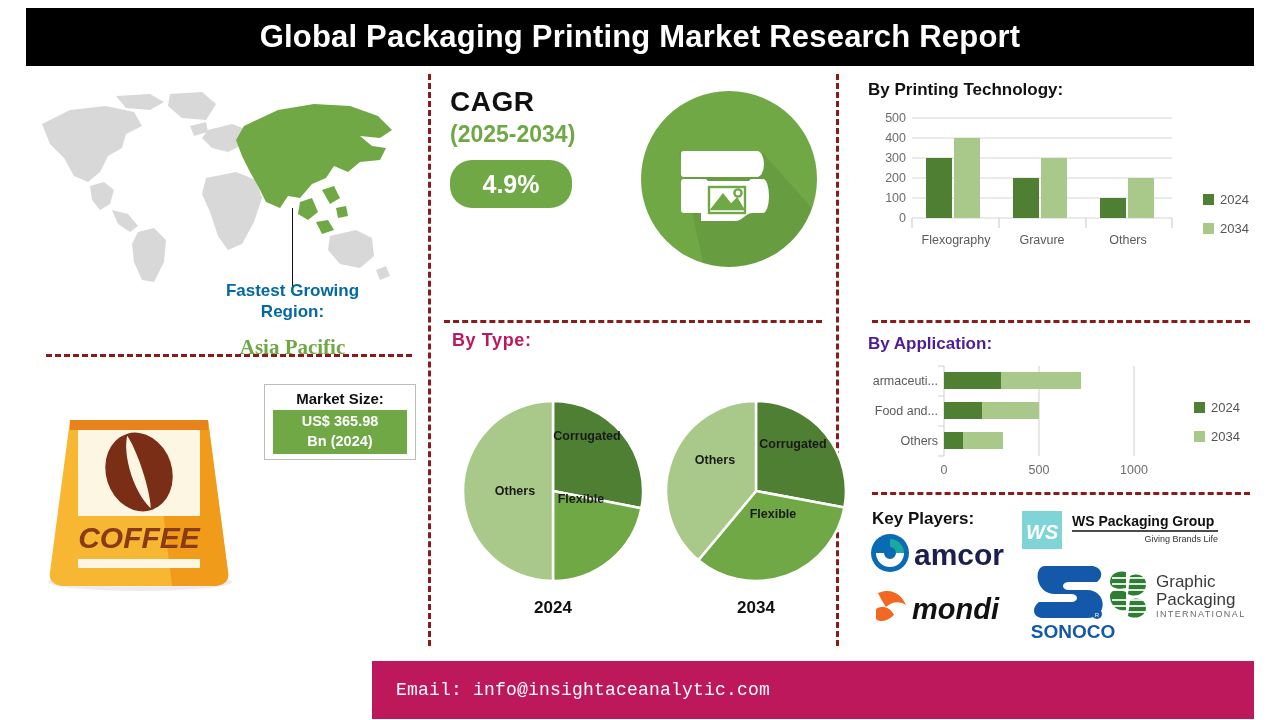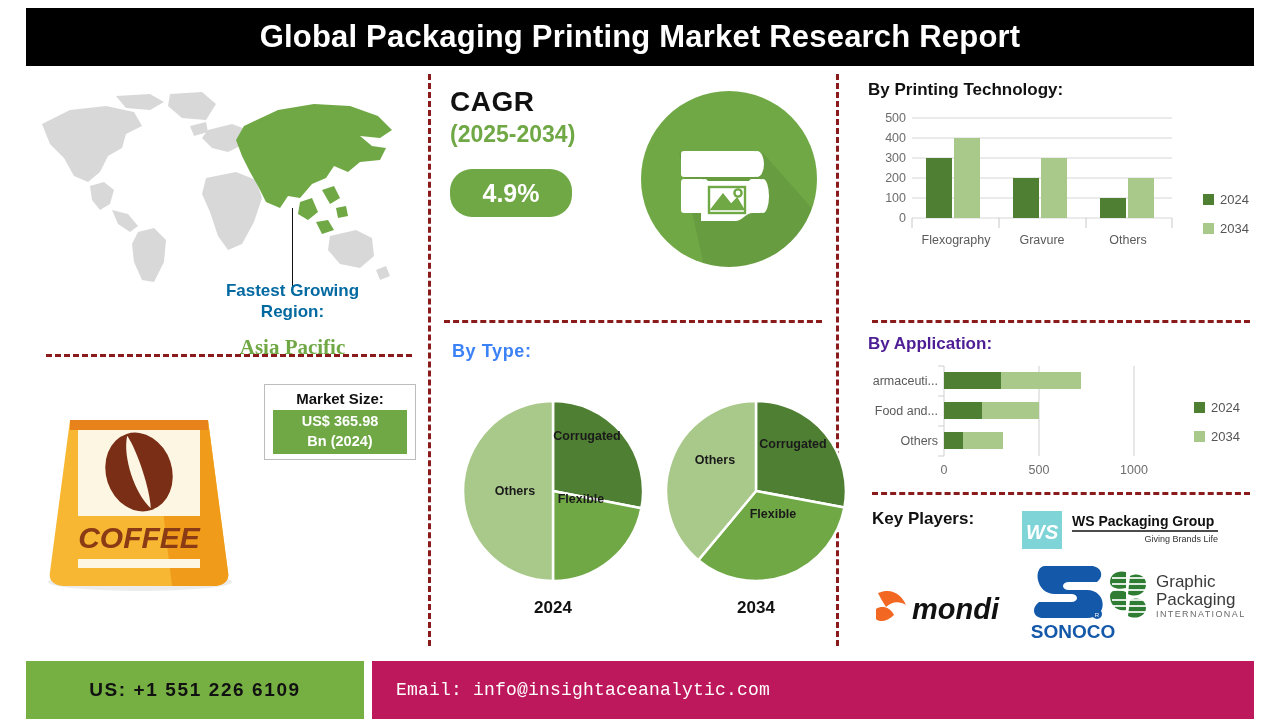--- a/index.html
+++ b/index.html
@@ -58,29 +58,29 @@
     margin-top: 3px; width: 134px; height: 44px; background: #6fa845; color: #fff;
     font-size: 14.5px; font-weight: bold; line-height: 1.35;
     display: flex; align-items: center; justify-content: center; text-align: center;
   }
 
   
   .cagr-block { position: absolute; left: 450px; top: 86px; width: 190px; }
   .cagr-word { font-size: 28px; font-weight: bold; color: #111; letter-spacing: .5px; }
   .cagr-years { font-size: 23px; font-weight: bold; color: #6fa845; margin-top: 3px; }
   .cagr-pill {
-    margin-top: 21px; width: 122px; height: 48px; background: #6fa845;
+    margin-top: 12px; width: 122px; height: 48px; background: #6fa845;
     display: flex; align-items: center; justify-content: center;
     color: #ffffff; font-size: 25px; font-weight: bold; border-radius: 22px;
   }
   .cagr-circle { position: absolute; left: 639px; top: 89px; width: 180px; height: 180px; }
   .cagr-circle svg { width: 100%; height: 100%; display: block; }
 
   
-  .bytype-title { position: absolute; left: 452px; top: 341px; font-size: 18px; font-weight: bold; color: #3b82f6; letter-spacing: .6px; }
+  .bytype-title { position: absolute; left: 452px; top: 330px; font-size: 18px; font-weight: bold; color: #be185d; letter-spacing: .6px; }
   .pie { position: absolute; }
   .pie svg { display: block; }
   .pie-year { position: absolute; text-align: center; font-size: 17px; font-weight: bold; color: #111; }
   .slice-label { font-size: 12.5px; font-weight: bold; fill: #1a1a1a; }
 
   
   .tech-title { position: absolute; left: 868px; top: 80px; font-size: 17px; font-weight: bold; color: #111; }
   .tech-chart { position: absolute; left: 872px; top: 110px; width: 320px; height: 150px; }
   .tech-chart svg { display: block; }
   .axis-text { font-size: 12.5px; fill: #6d6d6d; font-family: "Liberation Sans", sans-serif; }
@@ -356,20 +356,29 @@
       <span>2024</span>
     </div>
     <div class="legend-row">
       <span class="legend-swatch" style="background:#a9c98a;"></span>
       <span>2034</span>
     </div>
   </div>
 
   <div class="kp-title">Key Players:</div>
 
+  <div class="logo" style="left:870px; top:532px;">
+    <svg width="140" height="42" viewBox="0 0 140 42" xmlns="http://www.w3.org/2000/svg">
+      <circle cx="20" cy="21" r="19" fill="#0a6bb5"></circle>
+      <path d="M20 7 A14 14 0 0 1 34 21 L26 21 A6 6 0 0 0 20 15 Z" fill="#1ba8a0"></path>
+      <path d="M20 35 A14 14 0 0 1 6 21 L14 21 A6 6 0 0 0 20 27 Z" fill="#ffffff"></path>
+      <path d="M34 21 A14 14 0 0 1 20 35 L20 27 A6 6 0 0 0 26 21 Z" fill="#ffffff"></path>
+      <text x="44" y="33" font-family="Liberation Sans, sans-serif" font-size="30" font-weight="bold" fill="#1a1f4e">amcor</text>
+    </svg>
+  </div>
 
   <div class="logo" style="left:872px; top:585px;">
     <svg width="140" height="42" viewBox="0 0 140 42" xmlns="http://www.w3.org/2000/svg">
       <path d="M6 8 C20 2 30 10 34 20 C28 16 20 16 14 22 C10 16 8 12 6 8 Z" fill="#f26722"></path>
       <path d="M4 24 C10 20 18 22 22 30 C16 36 8 38 4 34 Z" fill="#f26722"></path>
       <text x="40" y="34" font-family="Liberation Sans, sans-serif" font-size="29" font-weight="bold" font-style="italic" fill="#111">mondi</text>
     </svg>
   </div>
 
   <div class="logo" style="left:1020px; top:509px;">
@@ -406,21 +415,18 @@
         <rect x="8" y="33" width="34" height="2"></rect>
         <rect x="8" y="39" width="34" height="2"></rect>
         <rect x="8" y="45" width="34" height="2"></rect>
       </g>
       <text x="52" y="21" font-family="Liberation Sans, sans-serif" font-size="17" fill="#3a3a3a">Graphic</text>
       <text x="52" y="39" font-family="Liberation Sans, sans-serif" font-size="17" fill="#3a3a3a">Packaging</text>
       <text x="52" y="51" font-family="Liberation Sans, sans-serif" font-size="9" letter-spacing="1.4" fill="#6a6a6a">INTERNATIONAL</text>
     </svg>
   </div>
 
-  <div class="footer-phone">
-    <span>US: +1 551 226 6109</span>
-  </div>
   <div class="footer-email">
     <span class="mail">Email: info@insightaceanalytic.com</span>
 
   </div>
 
 </div>
 
 </body></html>

